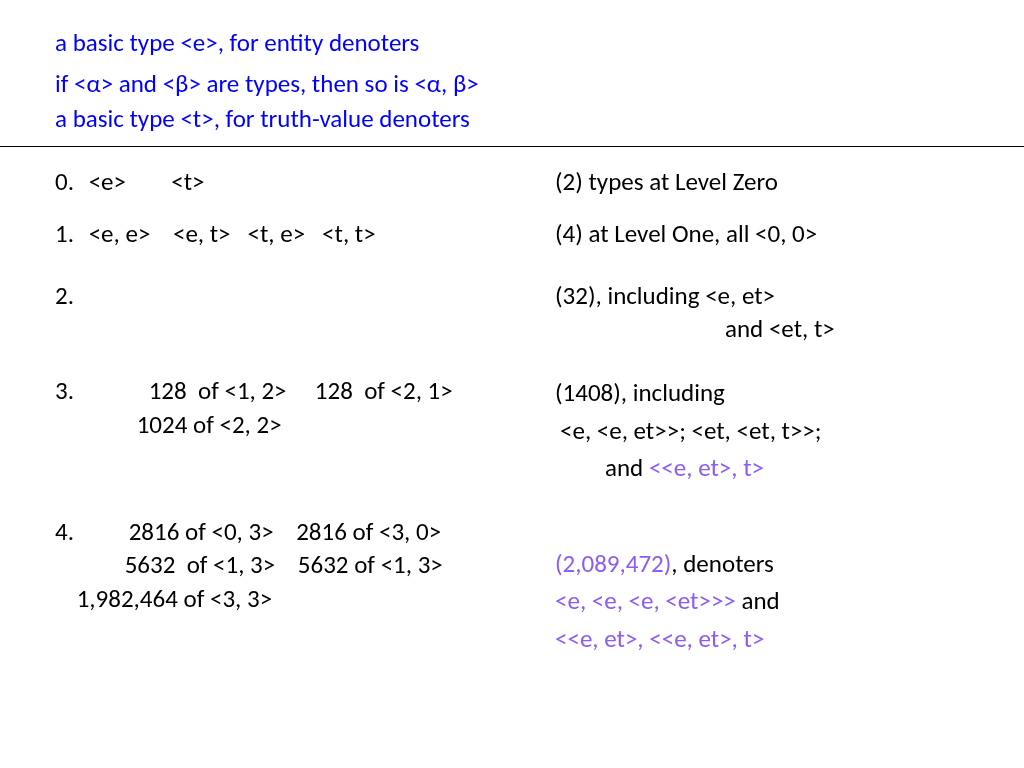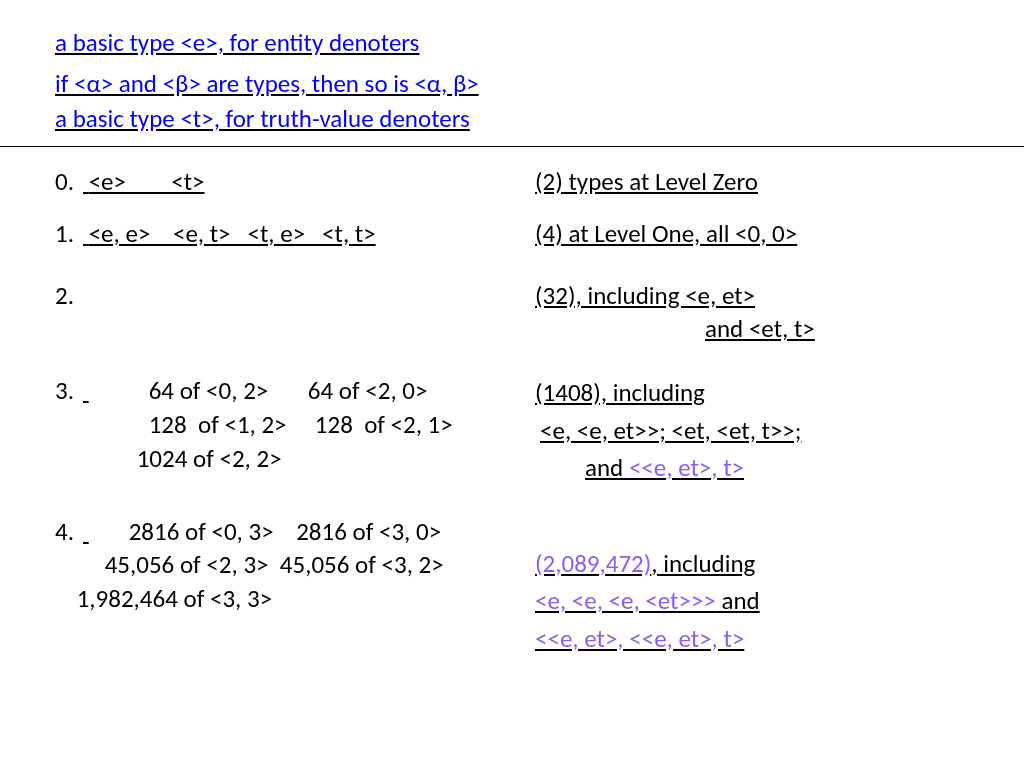--- a/index.html
+++ b/index.html
@@ -12,35 +12,35 @@
     font-size: 25px;
     color: #000000;
     overflow: hidden;
   }
   .slide {
     width: 1024px;
     height: 768px;
     position: relative;
     padding: 25px 55px 0 55px;
     box-sizing: border-box;
-    text-decoration: underline;
   }
   .header-line {
     color: #0000ff;
     line-height: 1.4;
   }
   .divider {
     border: none;
     border-top: 1.5px solid #000;
     margin: 10px -55px 10px -55px;
   }
   .row {
     display: flex;
     margin-top: 18px;
     line-height: 1.35;
+    gap: 20px;
   }
   .left-col {
     width: 480px;
     flex-shrink: 0;
   }
   .right-col {
     flex: 1;
   }
   .num-cell {
     display: inline-block;
@@ -85,46 +85,45 @@
     <div class="right-col">
       <div>(32), including &lt;e, et&gt;</div>
       <div style="margin-left:170px">and &lt;et, t&gt;</div>
     </div>
   </div>
 
   <div class="row spaced">
     <div class="left-col">
       <span class="num-cell">3.</span>
       <span style="display:inline-block;vertical-align:top">
-        <div style="margin-left:60px;white-space:pre">64 of &lt;0, 2&gt;       64 of &lt;2, 0&gt;</div>
         <div style="margin-left:60px;white-space:pre">128  of &lt;1, 2&gt;     128  of &lt;2, 1&gt;</div>
         <div style="margin-left:48px">1024 of &lt;2, 2&gt;</div>
       </span>
     </div>
     <div class="right-col block3-right">
       <div>(1408), including</div>
       <div style="margin-left:5px">&lt;e, &lt;e, et&gt;&gt;; &lt;et, &lt;et, t&gt;&gt;;</div>
       <div style="margin-left:50px">
         <span>and </span><span class="red">&lt;&lt;e, et&gt;, t&gt;</span>
       </div>
     </div>
   </div>
 
   <div class="row spaced">
     <div class="left-col">
       <span class="num-cell">4.</span>
       <span style="display:inline-block;vertical-align:top">
         <div style="margin-left:40px;white-space:pre">2816 of &lt;0, 3&gt;    2816 of &lt;3, 0&gt;</div>
-        <div style="margin-left:16px;white-space:pre">45,056 of &lt;2, 3&gt;  45,056 of &lt;3, 2&gt;</div>
+        <div style="margin-left:36px;white-space:pre">5632  of &lt;1, 3&gt;    5632 of &lt;1, 3&gt;</div>
         <div style="margin-left:-12px">1,982,464 of &lt;3, 3&gt;</div>
       </span>
     </div>
     <div class="right-col" style="padding-top:30px;line-height:1.5">
       <div>
-        <span class="red">(2,089,472)</span><span>, including</span>
+        <span class="red">(2,089,472)</span><span>, denoters</span>
       </div>
       <div>
         <span class="red">&lt;e, &lt;e, &lt;e, &lt;et&gt;&gt;&gt;</span><span> and</span>
       </div>
       <div class="red">&lt;&lt;e, et&gt;, &lt;&lt;e, et&gt;, t&gt;</div>
     </div>
   </div>
 
 </div>
 

